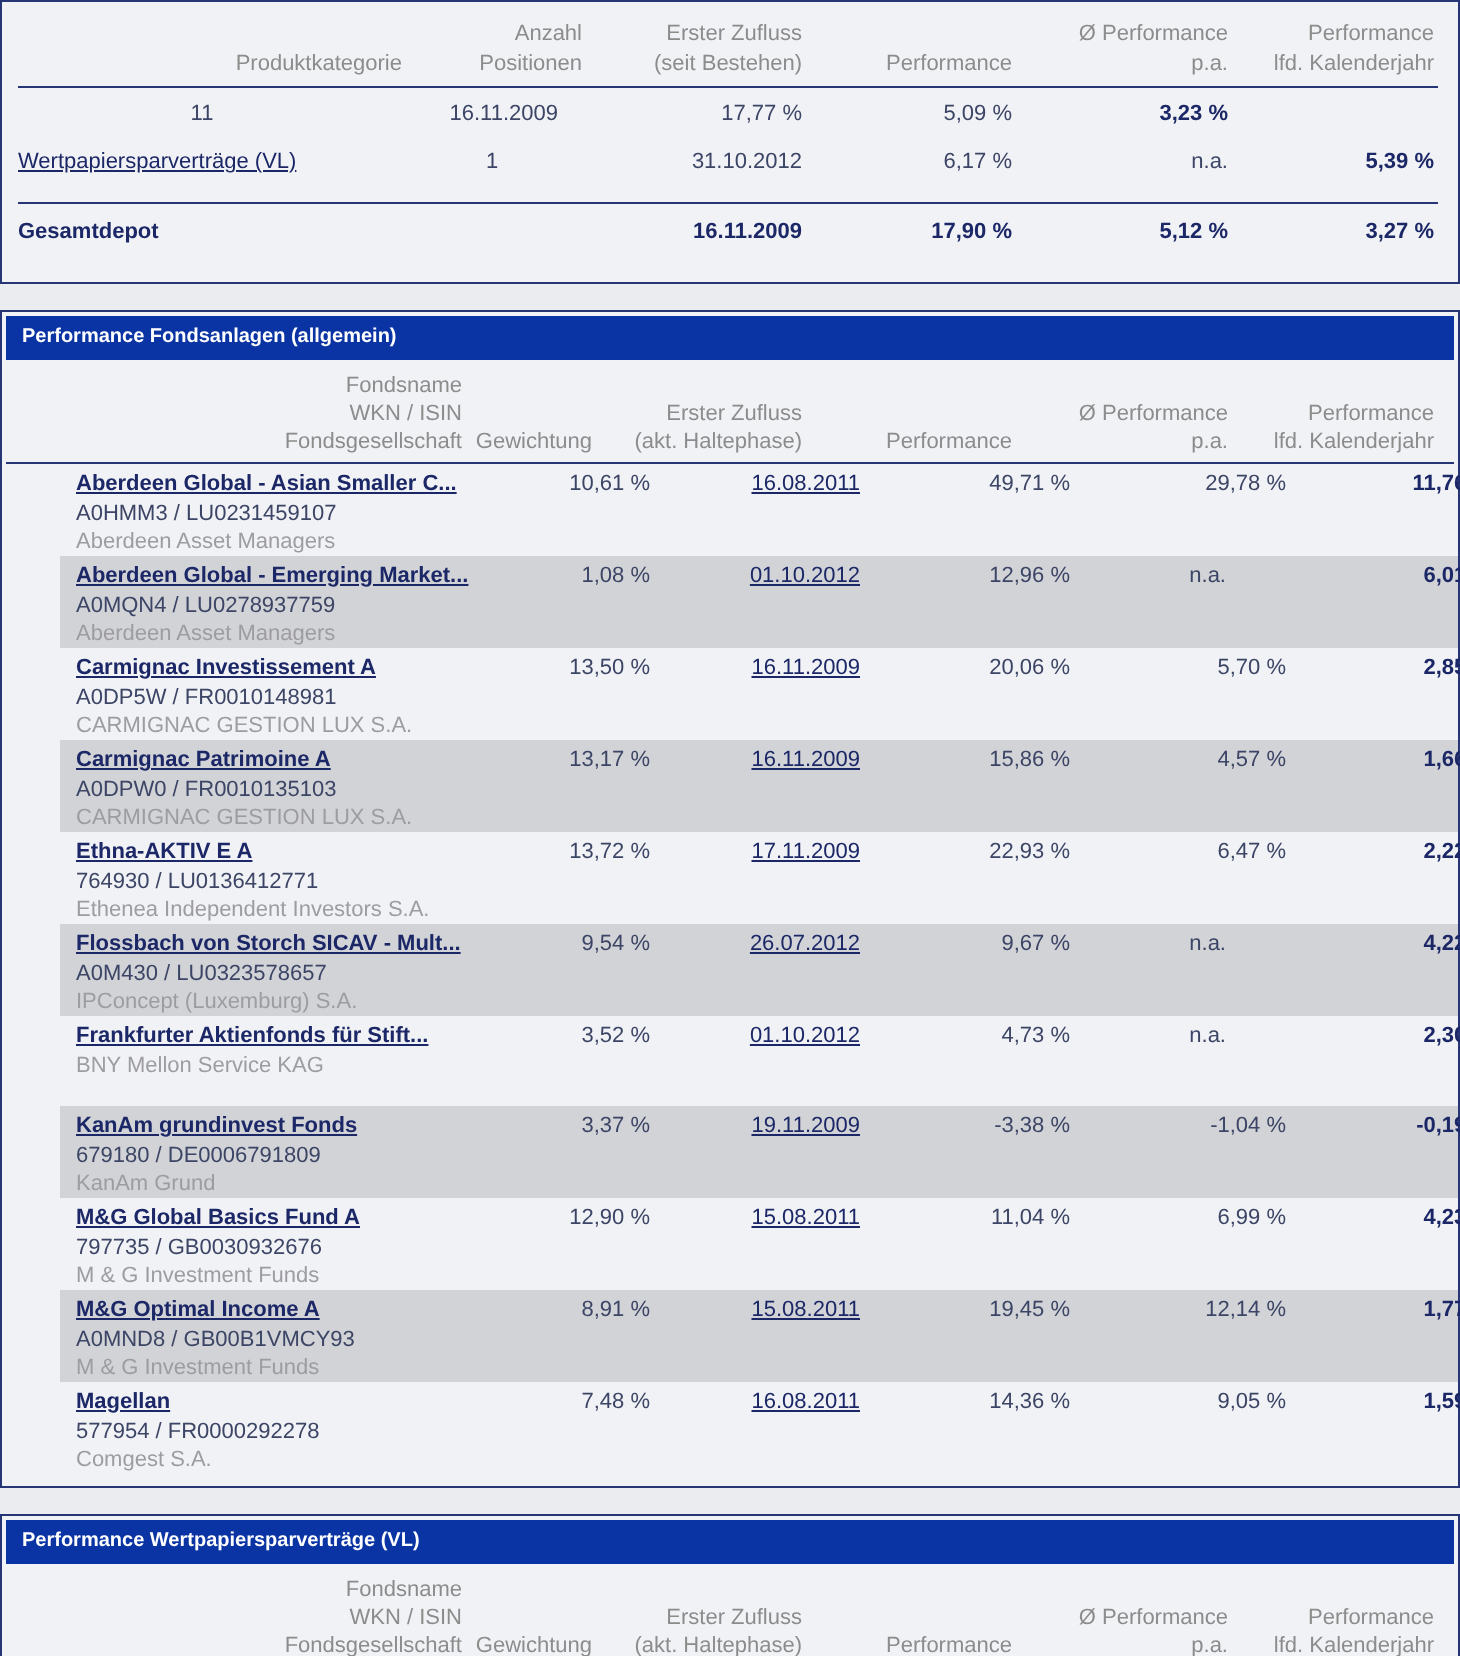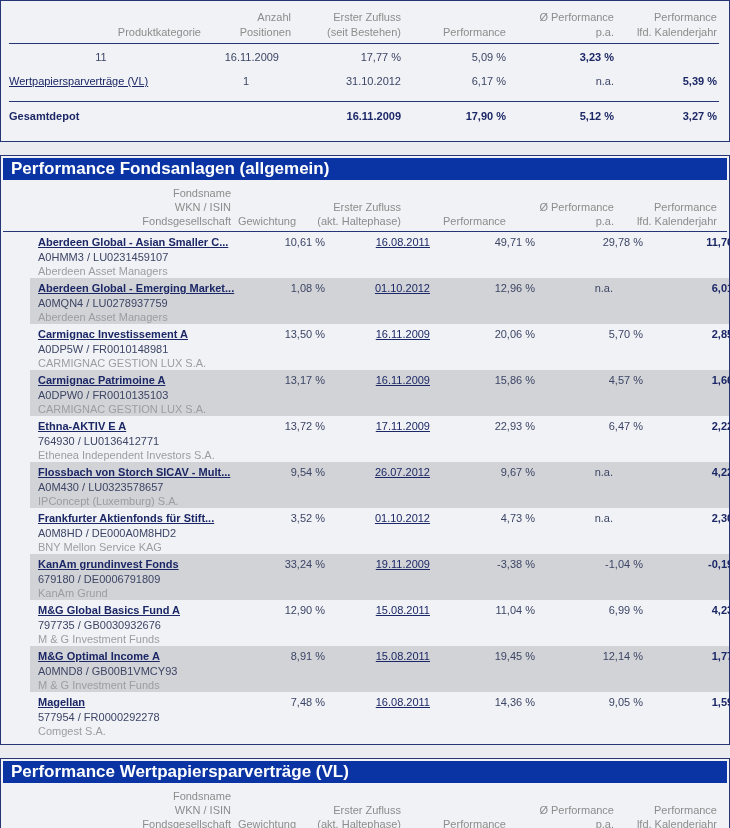--- a/index.html
+++ b/index.html
@@ -7,21 +7,21 @@
     width:730px; height:828px; overflow:hidden;
     background:#ebecef;
     font-family:"Liberation Sans", sans-serif;
     font-size:11px; color:#3c4566;
   }
   .box { border:1px solid #253575; background:#f1f2f5; margin-bottom:13px; }
   .box.last { margin-bottom:0; }
 
   .titlebar {
     margin:2px; height:22px; line-height:22px; padding:0 8px;
-    background:#0a34a3; color:#ffffff; font-weight:bold; font-size:17px;
+    background:#0a34a3; color:#ffffff; font-weight:bold; font-size:10px;
     white-space:nowrap; overflow:hidden;
   }
 
   
   .g6 { display:grid; align-items:end; }
   .g6.fund { grid-template-columns:230px 77px 105px 105px 108px 103px; }
   .g6.sum  { grid-template-columns:200px 90px 122px 105px 108px 103px; }
   .cell { text-align:right; padding-right:12px; white-space:nowrap; line-height:15px; }
   .cell.c1 { text-align:left; padding-left:8px; padding-right:0; }
   .cell.cc { text-align:center; padding-right:0; }
@@ -175,30 +175,30 @@
       </div>
       <div class="g6 fund frow alt">
         <div class="cell c1"><a class="fund-link">Flossbach von Storch SICAV - Mult...</a><div class="wkn">A0M430 / LU0323578657</div><div class="company">IPConcept (Luxemburg) S.A.</div></div>
         <div class="cell">9,54 %</div>
         <div class="cell"><a class="date-link">26.07.2012</a></div>
         <div class="cell">9,67 %</div>
         <div class="cell na">n.a.</div>
         <div class="cell ytd">4,22 %</div>
       </div>
       <div class="g6 fund frow">
-        <div class="cell c1"><a class="fund-link">Frankfurter Aktienfonds für Stift...</a><div class="wkn">A0M8HD / DE000A0M8HD2</div><div class="company">BNY Mellon Service KAG</div></div>
+        <div class="cell c1"><a class="fund-link">Frankfurter Aktienfonds für Stift...</a><div class="company">BNY Mellon Service KAG</div></div>
         <div class="cell">3,52 %</div>
         <div class="cell"><a class="date-link">01.10.2012</a></div>
         <div class="cell">4,73 %</div>
         <div class="cell na">n.a.</div>
         <div class="cell ytd">2,30 %</div>
       </div>
       <div class="g6 fund frow alt">
         <div class="cell c1"><a class="fund-link">KanAm grundinvest Fonds</a><div class="wkn">679180 / DE0006791809</div><div class="company">KanAm Grund</div></div>
-        <div class="cell">33,24 %</div>
+        <div class="cell">3,37 %</div>
         <div class="cell"><a class="date-link">19.11.2009</a></div>
         <div class="cell">-3,38 %</div>
         <div class="cell">-1,04 %</div>
         <div class="cell ytd">-0,19 %</div>
       </div>
       <div class="g6 fund frow">
         <div class="cell c1"><a class="fund-link">M&amp;G Global Basics Fund A</a><div class="wkn">797735 / GB0030932676</div><div class="company">M &amp; G Investment Funds</div></div>
         <div class="cell">12,90 %</div>
         <div class="cell"><a class="date-link">15.08.2011</a></div>
         <div class="cell">11,04 %</div>

